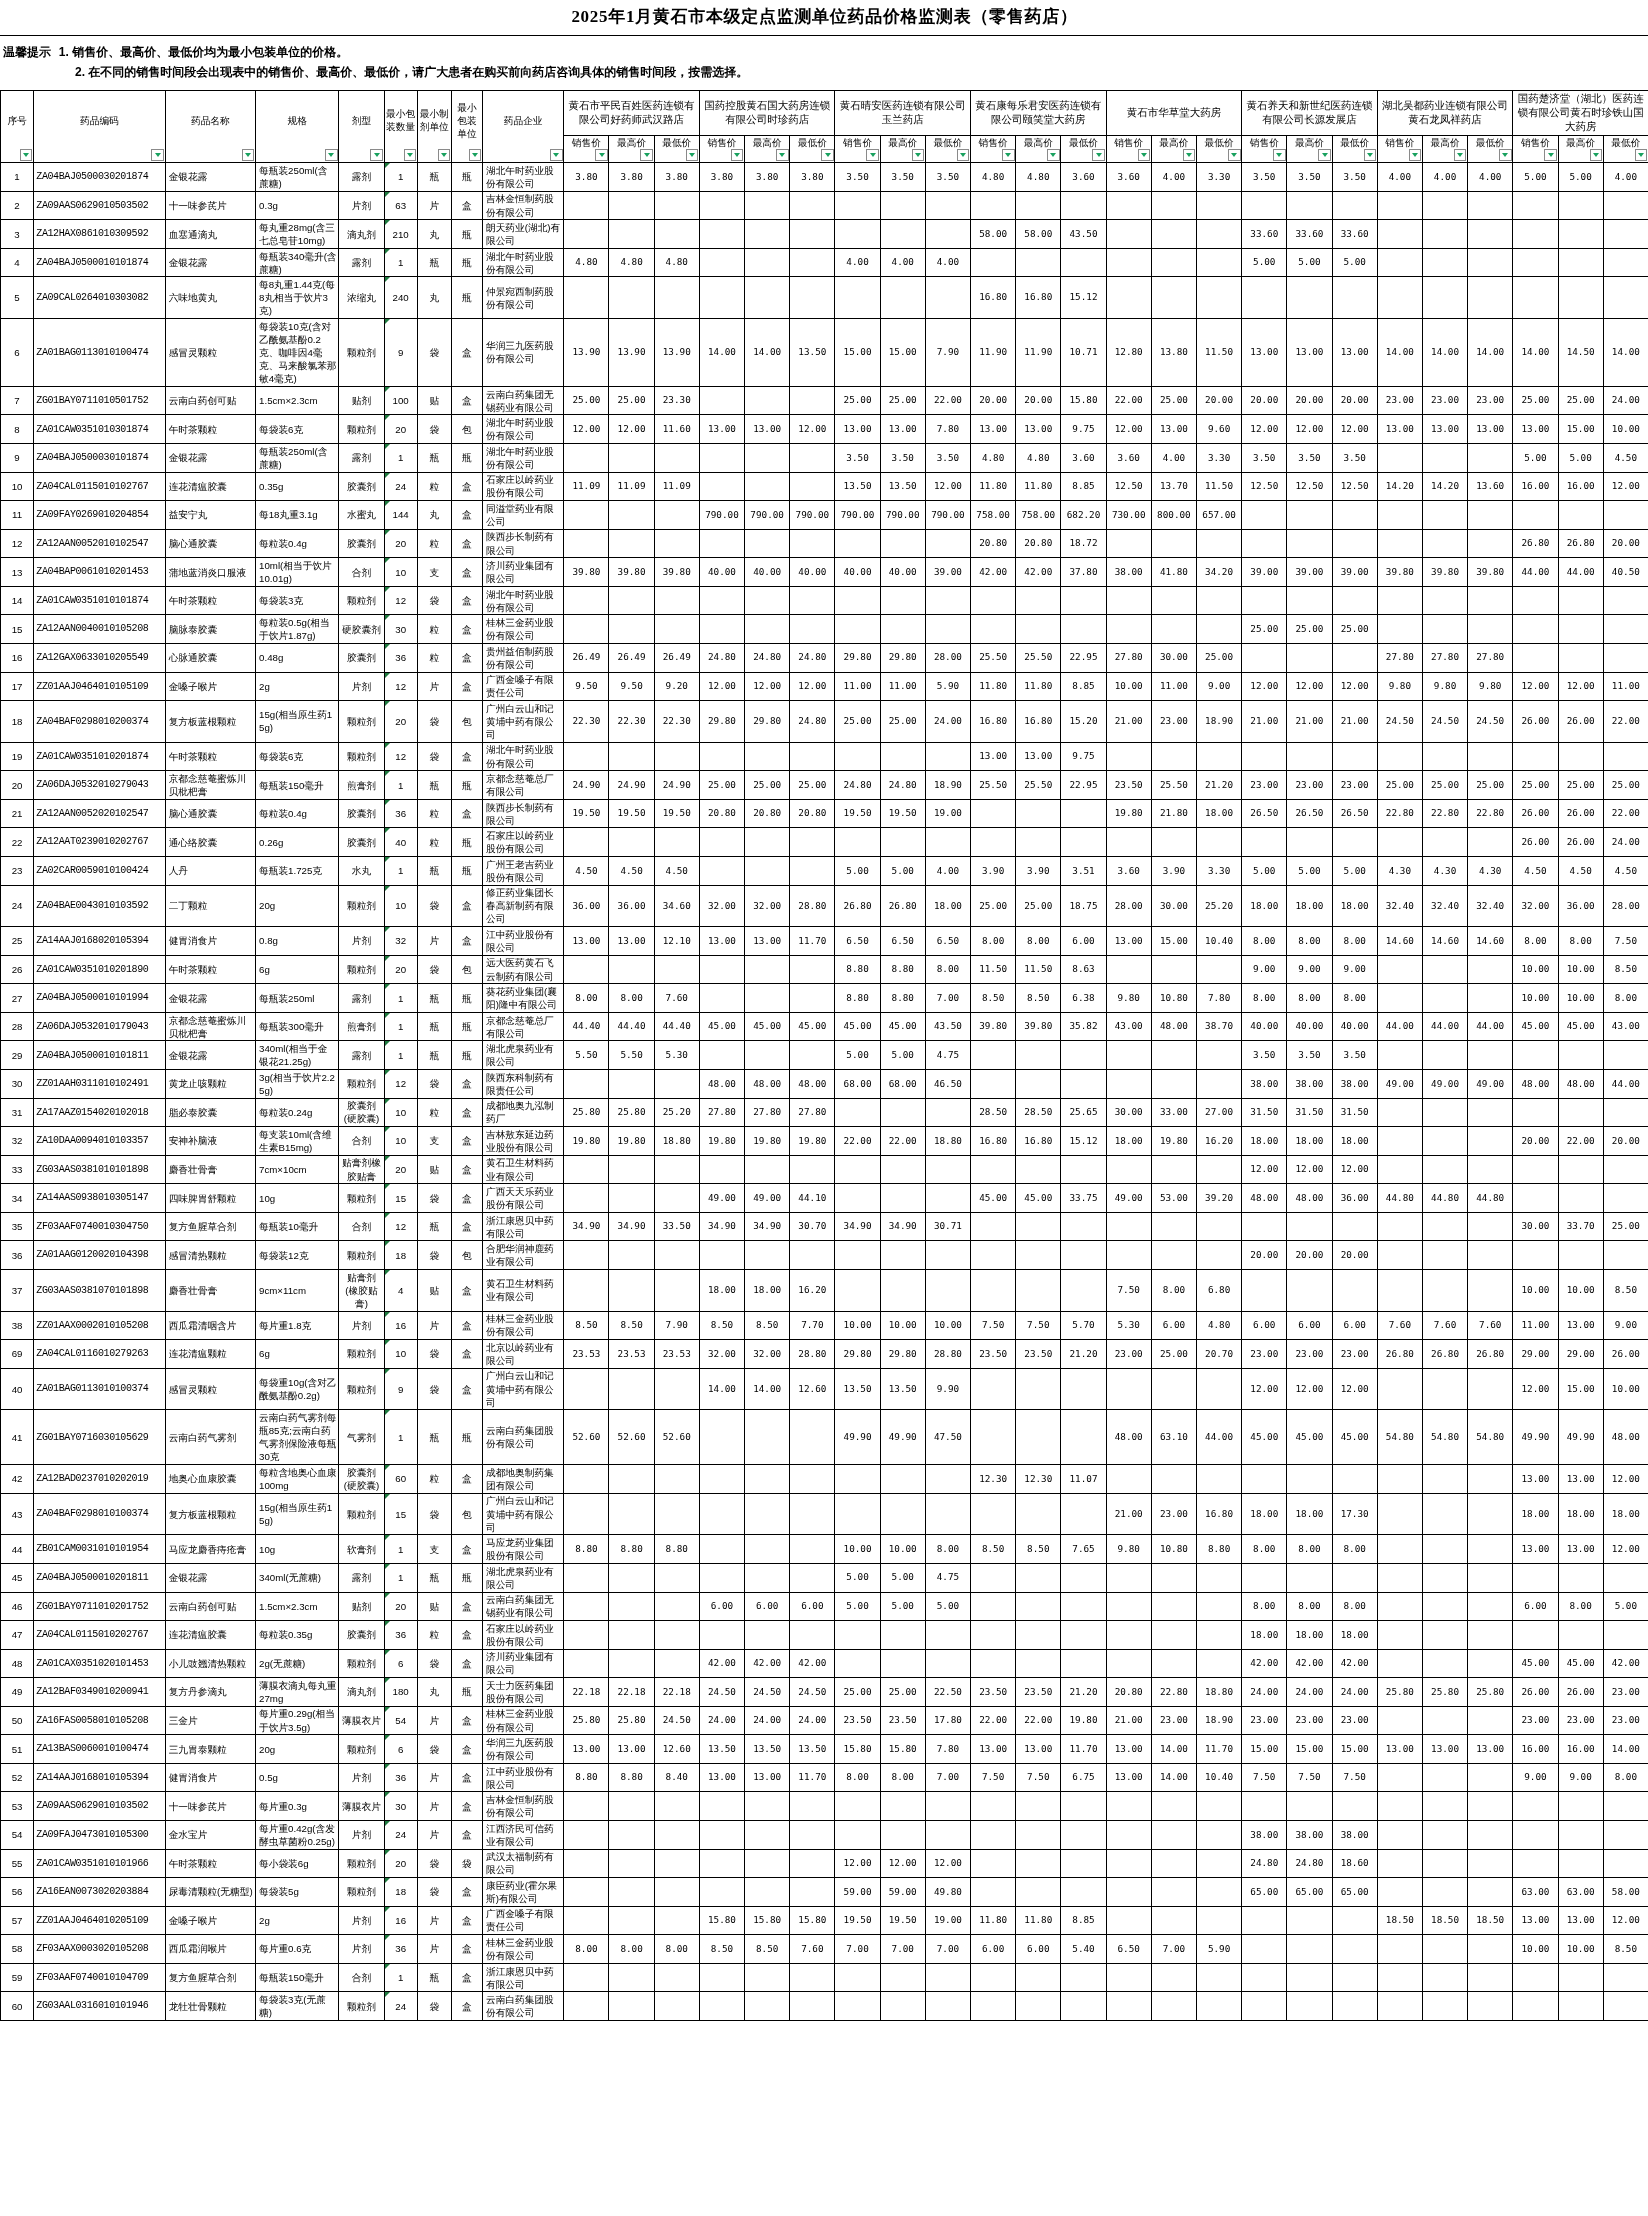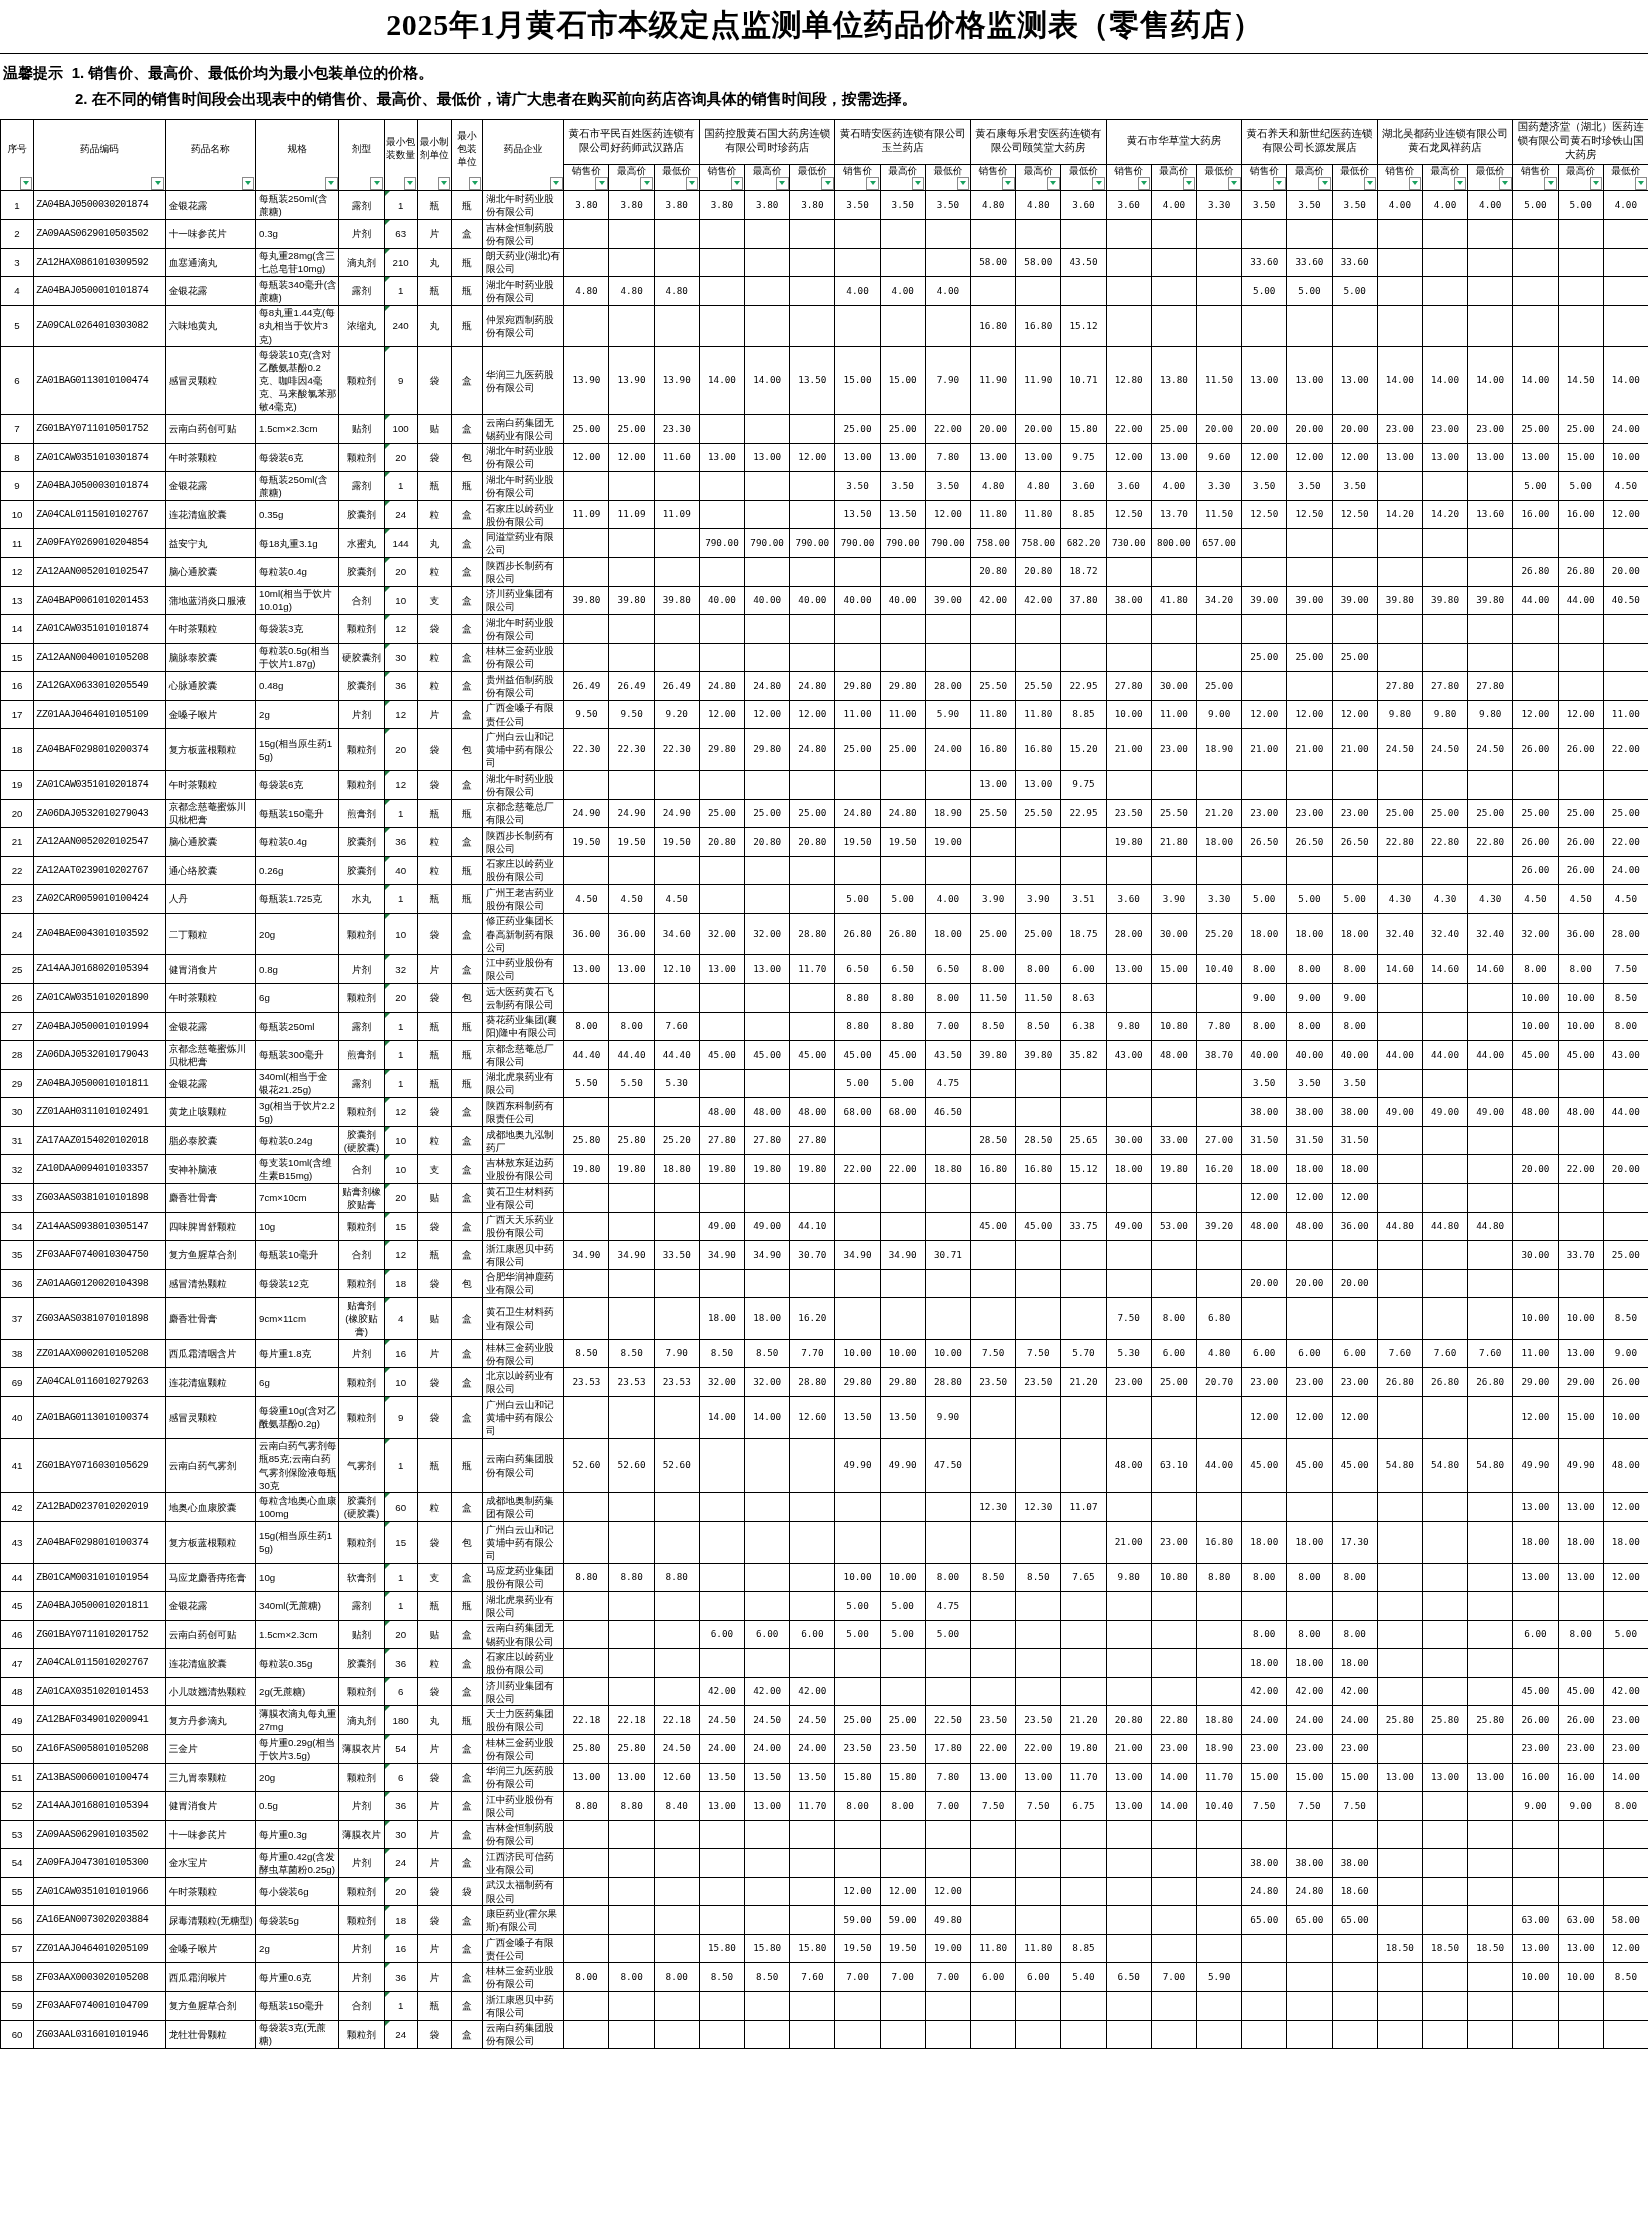--- a/index.html
+++ b/index.html
@@ -1,20 +1,20 @@
 <!DOCTYPE html>
 <html style="font-size:12px"><head>
 <meta charset="utf-8">
 <style>
   html,body{margin:0;padding:0;background:#ffffff;}
   body{font-family:"Liberation Sans",sans-serif;color:#000;width:1649px;}
   .sheet{width:1649px;background:#fff;}
   .title-row{border-bottom:0.7px solid #000;padding:4.5px 0 7.5px 0;}
-  .title{font-size:30px;font-weight:bold;text-align:center;font-family:"Liberation Serif",serif;letter-spacing:0.7px;}
-  .notice{font-size:15px;font-weight:bold;padding:6px 3px 7.5px 3px;line-height:1.7;}
+  .title{font-size:17px;font-weight:bold;text-align:center;font-family:"Liberation Serif",serif;letter-spacing:0.7px;}
+  .notice{font-size:12px;font-weight:bold;padding:6px 3px 7.5px 3px;line-height:1.7;}
   .notice .lbl{display:inline-block;margin-right:4.5px;}
   .notice .l2{margin-left:72px;}
   table{border-collapse:collapse;table-layout:fixed;width:1649px;}
   th,td{border:0.7px solid #000;font-size:9.7px;padding:0.7px 1.5px;overflow:hidden;word-break:break-all;vertical-align:middle;background:#fff;}
   thead th{font-weight:normal;text-align:center;position:relative;padding-bottom:12px;}
   thead th.ph{font-size:10.5px;}
   td{text-align:center;line-height:1.35;}
   td.code{font-family:"Liberation Mono",monospace;font-size:10px;text-align:left;padding-left:2.2px;letter-spacing:-0.4px;}
   td.name,td.spec,td.company{text-align:left;padding-left:3px;}
   td.price{font-family:"DejaVu Sans Mono",monospace;font-size:9.3px;text-align:center;}

